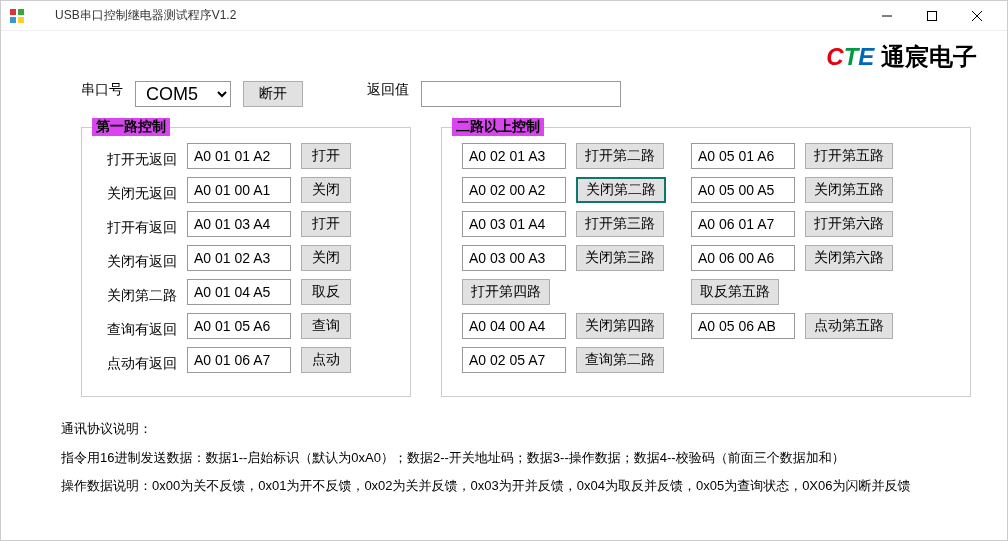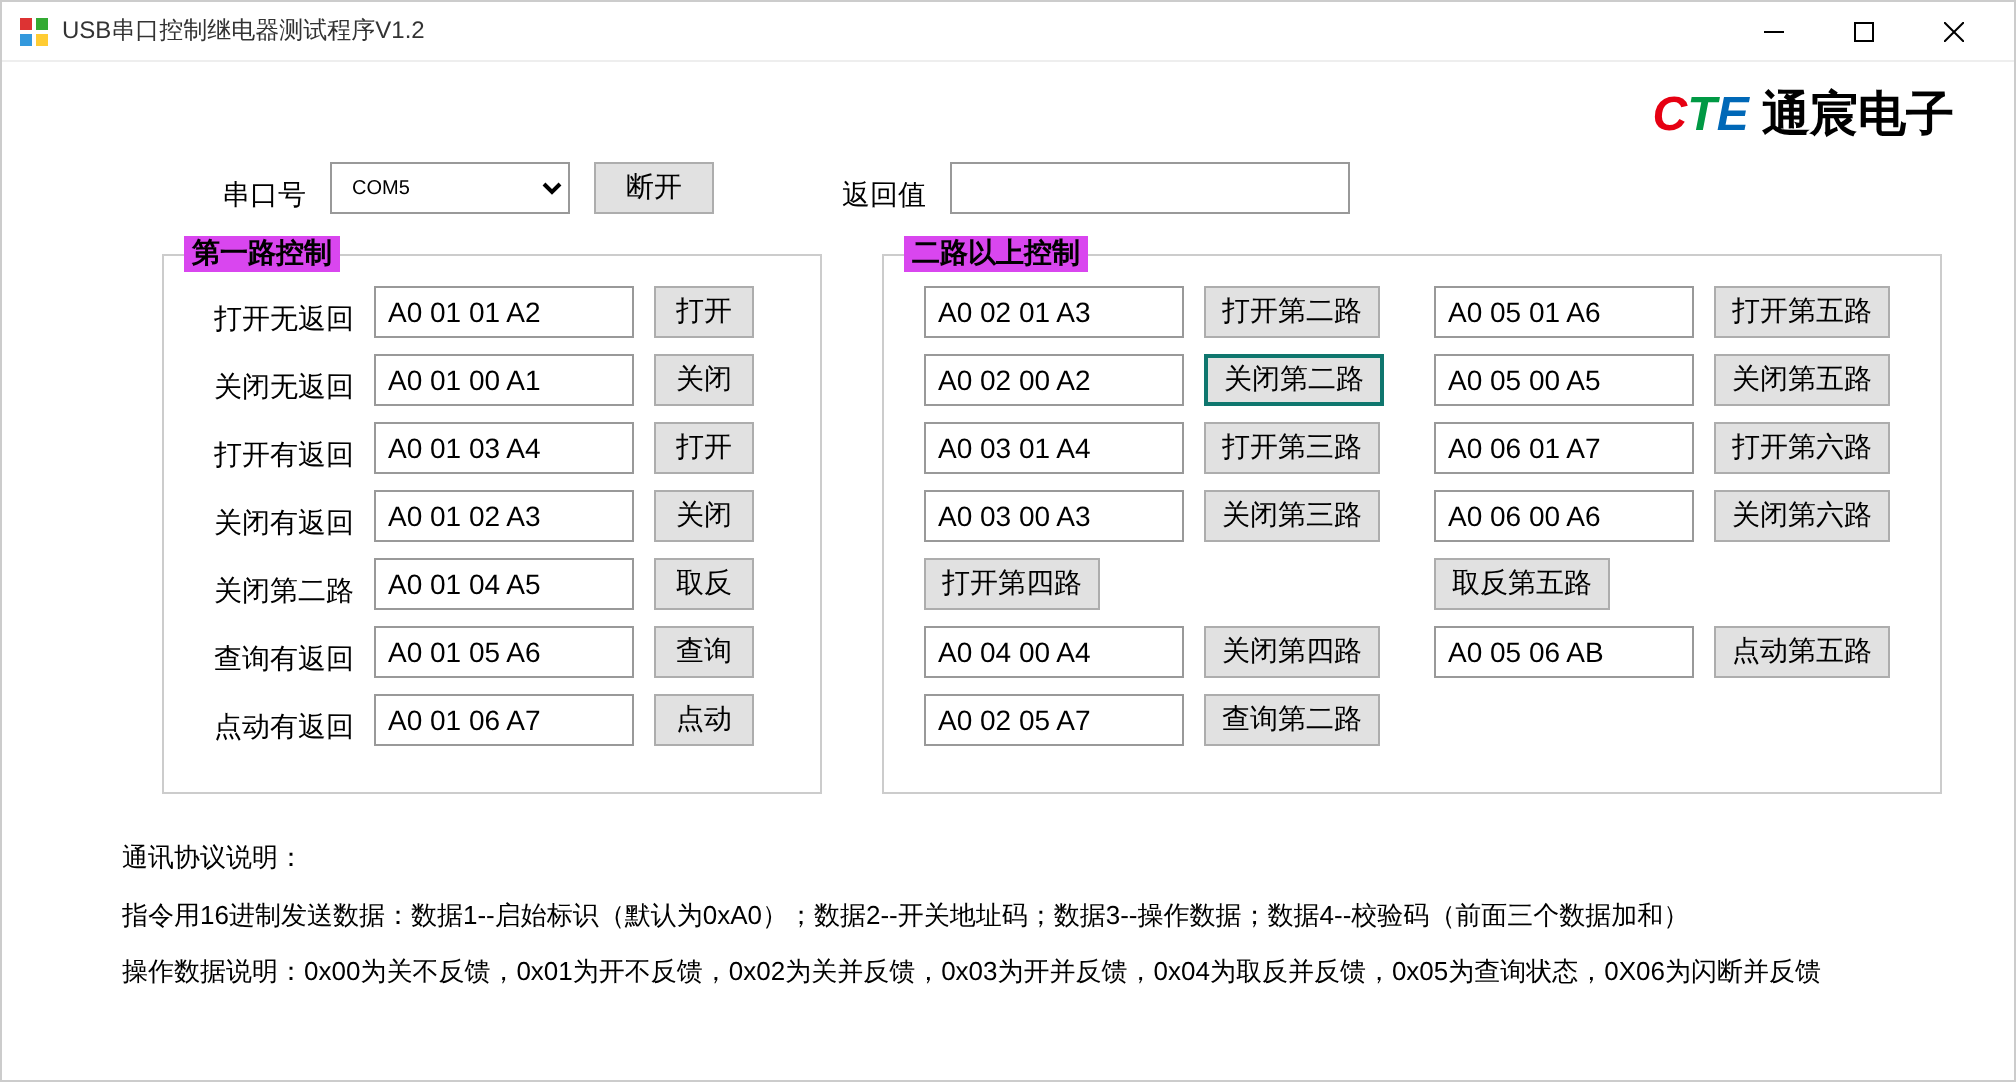--- a/index.html
+++ b/index.html
@@ -1,42 +1,42 @@
 <!DOCTYPE html>
 <html><head>
   <meta charset="utf-8">
   <style>
     * { box-sizing: border-box; margin: 0; padding: 0; }
     body { font-family: "Microsoft YaHei", sans-serif; font-size: 12px; background: #f0f0f0; }
     .window { width: 1008px; height: 541px; background: #fff; border: 1px solid #ccc; }
-    .titlebar { height: 30px; background: #fff; display: flex; align-items: center; padding: 0 8px; border-bottom: 1px solid #eee; }
+    .titlebar { height: 30px; background: #fff; display: flex; align-items: center; padding: 0 8px; border-bottom: 1px solid #eee; gap: 24px; }
     .titlebar-icon { width: 16px; height: 16px; margin-right: 6px; display: inline-flex; align-items: center; justify-content: center; }
     .titlebar-title { flex: 1; color: #333; font-size: 12px; }
     .titlebar-btns { display: flex; }
     .titlebar-btn { width: 45px; height: 30px; display: flex; align-items: center; justify-content: center; cursor: pointer; }
     .content { padding: 20px 30px 10px 30px; position: relative; }
     .logo { position: absolute; right: 30px; top: 10px; font-size: 24px; font-weight: bold; }
     .logo .c { color: #e60012; font-style: italic; }
     .logo .t { color: #009944; font-style: italic; }
     .logo .e { color: #0068b7; font-style: italic; }
     .logo .text { color: #000; }
-    .top-row { display: flex; align-items: flex-end; gap: 12px; margin: 30px 0 20px 80px; }
+    .top-row { display: flex; align-items: flex-start; gap: 12px; margin: 30px 0 20px 50px; }
     .label { font-size: 14px; }
-    .combo { width: 120px; height: 26px; border: 1px solid #999; font-size: 10px; padding: 0 6px; background: #fff; }
+    .combo { width: 96px; height: 26px; border: 1px solid #999; font-size: 18px; padding: 0 6px; background: #fff; }
     .btn { min-width: 60px; height: 26px; background: #e1e1e1; border: 1px solid #adadad; cursor: pointer; font-size: 14px; padding: 0 8px; }
     .input { height: 26px; border: 1px solid #999; padding: 0 6px; font-size: 14px; background: #fff; }
     .return-input { width: 200px; }
     .groups { display: flex; gap: 30px; margin-left: 50px; }
     .groupbox { border: 1px solid #ccc; padding: 15px 20px 15px 20px; position: relative; }
     .groupbox-title { position: absolute; top: -10px; left: 10px; background: #d946ef; padding: 0 4px; font-size: 14px; font-weight: bold; }
     .gb1 { width: 330px; }
     .gb2 { width: 530px; }
     .row { display: flex; align-items: flex-end; gap: 10px; margin-bottom: 8px; }
     .row-label { width: 75px; text-align: right; font-size: 14px; }
-    .cmd-input { width: 130px; }
+    .cmd-input { width: 104px; }
     .small-btn { min-width: 50px; }
     .gb2-cols { display: flex; gap: 25px; }
     .gb2-col { display: flex; flex-direction: column; }
     .gb2-row { display: flex; align-items: center; gap: 10px; margin-bottom: 8px; }
     .wide-btn { min-width: 80px; }
     .highlighted { border: 2px solid #0f766e; }
     .notes { margin: 18px 0 0 30px; font-size: 13px; line-height: 2.2; }
   </style>
 </head>
 <body>

